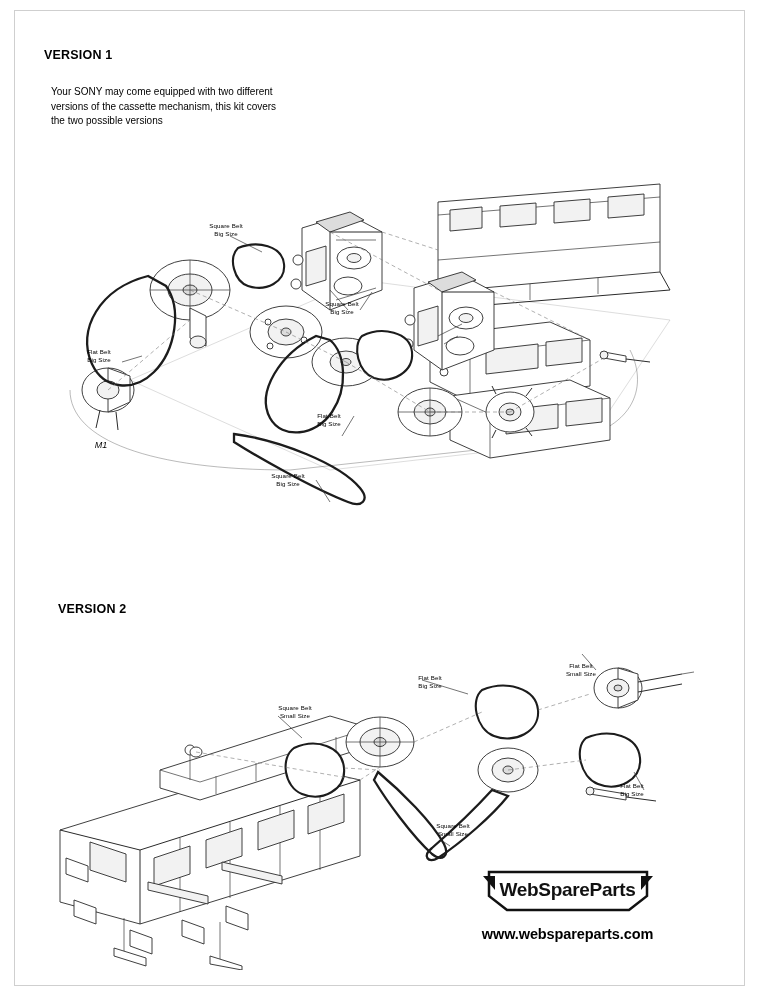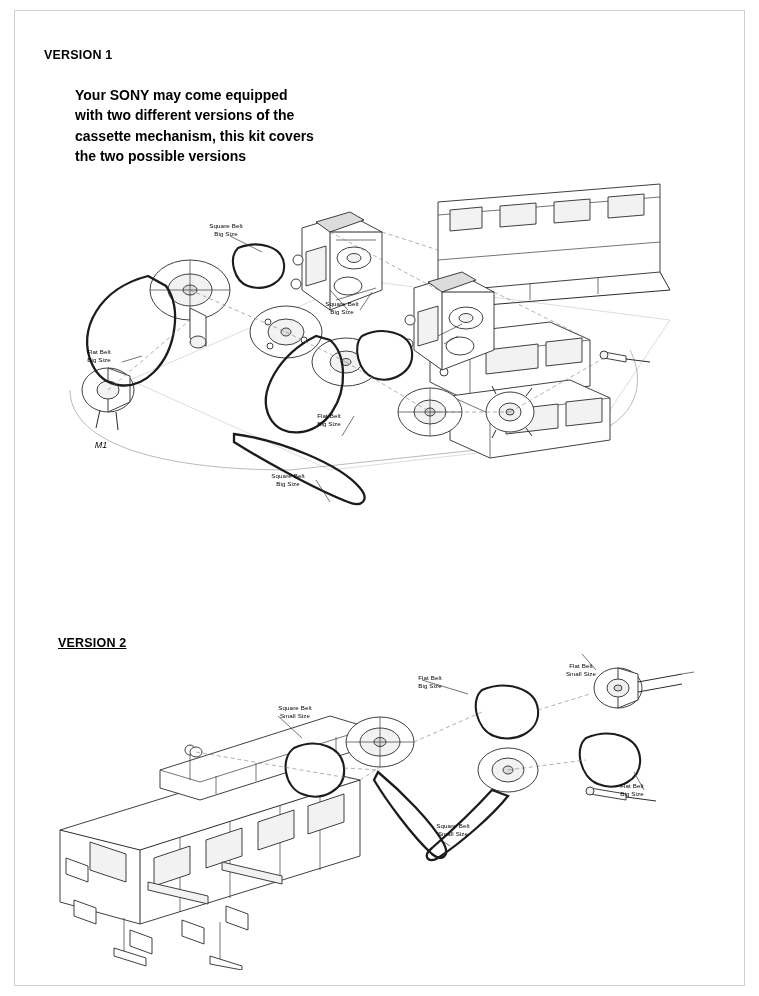--- a/index.html
+++ b/index.html
@@ -28,32 +28,31 @@
     box-sizing: border-box;
   }
   .version-label {
     position: absolute;
     font-weight: bold;
     font-size: 12.5px;
     letter-spacing: 0.2px;
     color: #000;
   }
   #version1-label { left: 44px; top: 48px; }
-  #version2-label { left: 58px; top: 636px; text-decoration: underline; }
+  #version2-label { left: 58px; top: 602px; }
 
   #intro-note {
     position: absolute;
     left: 51px;
     top: 85px;
     width: 240px;
-    font-size: 14px;
-    font-weight: bold;
+    font-size: 10px;
+    font-weight: normal;
     line-height: 1.45;
     color: #000;
-    margin-left: 24px;
   }
 
   .diagram {
     position: absolute;
     left: 0;
     top: 0;
   }
 
   #diagram-v1 { left: 30px; top: 140px; }
   #diagram-v2 { left: 30px; top: 630px; }
@@ -408,14 +407,25 @@
 
   <div class="callout" style="left:402px; top:674px; width:56px;">Flat Belt
 Big Size</div>
 
   <div class="callout" style="left:604px; top:782px; width:56px;">Flat Belt
 Big Size</div>
 
   <div class="callout" style="left:552px; top:662px; width:58px;">Flat Belt
 Small Size</div>
 
+  <div id="logo-block">
+    <div id="logo-shape">
+      <svg width="178" height="48" viewBox="0 0 178 48">
+        <path d="M10 6 L168 6 L168 30 L150 44 L28 44 L10 30 Z" fill="#ffffff" stroke="#111111" stroke-width="2.5"></path>
+        <path d="M4 10 L16 10 L16 24 Z" fill="#111111"></path>
+        <path d="M174 10 L162 10 L162 24 Z" fill="#111111"></path>
+      </svg>
+      <div id="logo-text">WebSpareParts</div>
+    </div>
+    <div id="logo-url">www.webspareparts.com</div>
+  </div>
 
 </div>
 
 </body></html>

